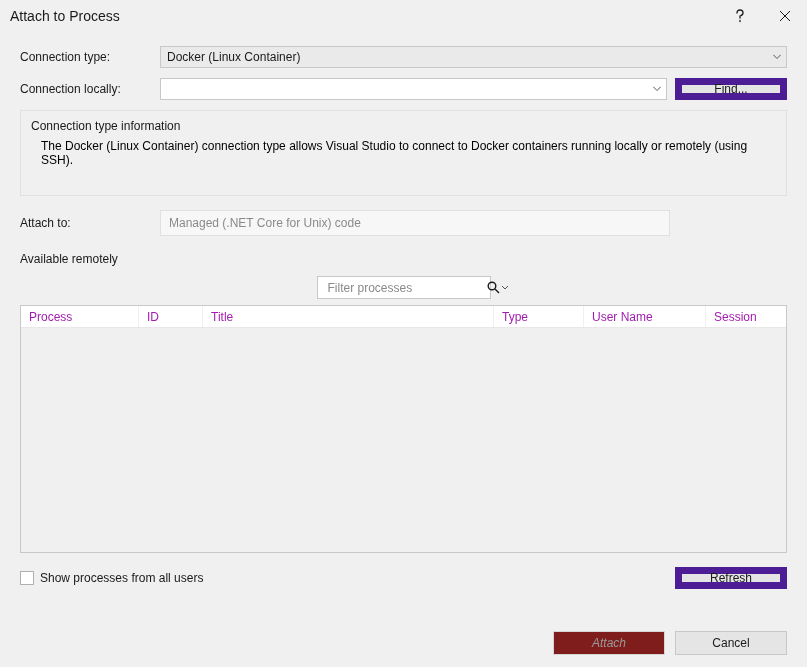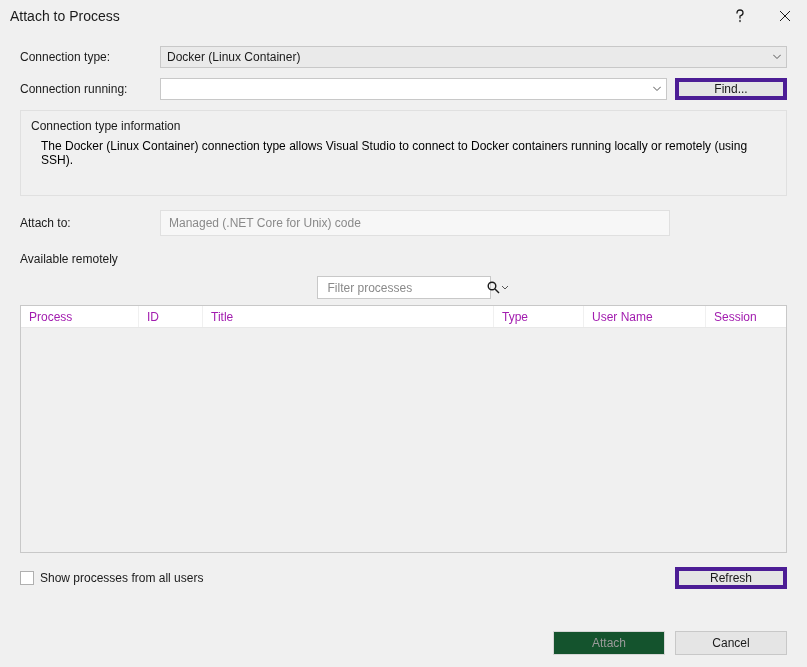--- a/index.html
+++ b/index.html
@@ -7,21 +7,21 @@
     .titlebar { height: 32px; display: flex; align-items: center; padding: 0 0 0 10px; background: #f0f0f0; }
     .titlebar .title { flex: 1; font-size: 14px; }
     .titlebar .btn { width: 45px; height: 32px; display: flex; align-items: center; justify-content: center; color: #1a1a1a; }
     .content { padding: 14px 20px 20px 20px; display: flex; flex-direction: column; gap: 0; }
     .row { display: flex; align-items: center; margin-bottom: 10px; }
     .label-col { width: 140px; color: #1a1a1a; }
     .field-col { flex: 1; display: flex; gap: 8px; align-items: center; }
     .combo { flex: 1; height: 22px; border: 1px solid #c8c8c8; background: #eaeaea; display: flex; align-items: center; padding: 0 6px; position: relative; }
     .combo.light { background: #fff; }
     .combo .chev { position: absolute; right: 5px; top: 50%; transform: translateY(-50%); color: #555; }
-    .btn-std { width: 112px; height: 22px; border: 4px solid #4c1d95; background: #e5e5e5; display: flex; align-items: center; justify-content: center; cursor: default; }
+    .btn-std { width: 112px; height: 22px; border: 7px solid #4c1d95; background: #e5e5e5; display: flex; align-items: center; justify-content: center; cursor: default; }
     .info-box { border: 1px solid #e0e0e0; padding: 8px 10px 28px 10px; margin-bottom: 14px; }
     .info-box .info-title { margin-bottom: 6px; }
     .info-box .info-body { padding-left: 10px; color: #000000; }
     .attach-box { flex: 1; height: 22px; border: 1px solid #e0e0e0; background: #f7f7f7; color: #8a8a8a; display: flex; align-items: center; padding: 12px 8px; max-width: 510px; }
     .section-label { margin: 6px 0 10px 0; }
     .filter-row { display: flex; justify-content: center; margin-bottom: 6px; }
     .filter { width: 174px; height: 23px; border: 1px solid #c8c8c8; background: #fff; display: flex; align-items: center; padding: 0 4px 0 8px; color: #8a8a8a; }
     .filter input { border: 0; outline: 0; flex: 1; font-size: 12px; color: #1a1a1a; background: transparent; }
     .filter input::placeholder { color: #8a8a8a; }
     .filter .search-btn { display: flex; align-items: center; gap: 2px; padding: 0 2px; }
@@ -35,21 +35,21 @@
     .th.type { width: 90px; }
     .th.user { width: 122px; }
     .th.session { width: 80px; }
     .tbody { flex: 1; background: #f0f0f0; }
     .footer-row { display: flex; align-items: center; margin-top: 14px; }
     .chk { display: flex; align-items: center; gap: 6px; }
     .chk .box { width: 14px; height: 14px; border: 1px solid #b0b0b0; background: #fff; }
     .spacer { flex: 1; }
     .dialog-buttons { display: flex; justify-content: flex-end; gap: 10px; margin-top: 42px; }
     .dlg-btn { width: 112px; height: 24px; border: 1px solid #c8c8c8; background: #e5e5e5; display: flex; align-items: center; justify-content: center; }
-    .dlg-btn.disabled { background: #14532d; color: #9a9a9a; border-color: #d6d6d6; }
+    .dlg-btn.disabled { background: #7f1d1d; color: #9a9a9a; border-color: #d6d6d6; font-style: italic; }
     svg { display: block; }
   </style>
 </head>
 <body>
 
 <div class="titlebar">
   <div class="title">Attach to Process</div>
   <div class="btn">
     <svg width="10" height="14" viewBox="0 0 10 14">
         <path d="M2 4 Q2 1 5 1 Q8 1 8 4 Q8 6 5 7 L5 9 M5 11.5 L5 12.5" stroke="#1a1a1a" stroke-width="1.3" fill="none" stroke-linecap="round"></path>
@@ -72,21 +72,21 @@
         <span class="chev">
           <svg width="8" height="5" viewBox="0 0 8 5">
               <path d="M0 0 L4 4 L8 0" stroke="#555" stroke-width="1" fill="none"></path>
             </svg>
         </span>
       </div>
     </div>
   </div>
 
   <div class="row">
-    <div class="label-col">Connection running:</div>
+    <div class="label-col">Connection locally:</div>
     <div class="field-col">
       <div class="combo light">
         <span></span>
         <span class="chev">
           <svg width="8" height="5" viewBox="0 0 8 5">
               <path d="M0 0 L4 4 L8 0" stroke="#555" stroke-width="1" fill="none"></path>
             </svg>
         </span>
       </div>
       <div class="btn-std">

